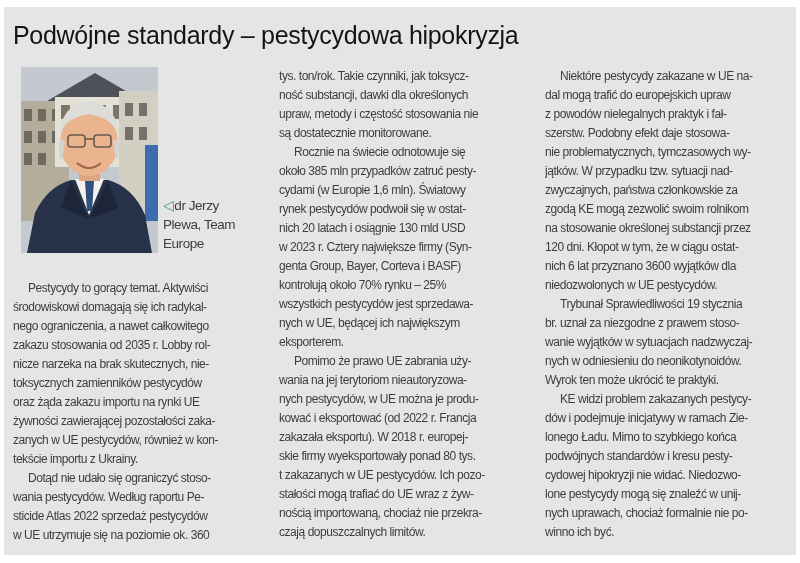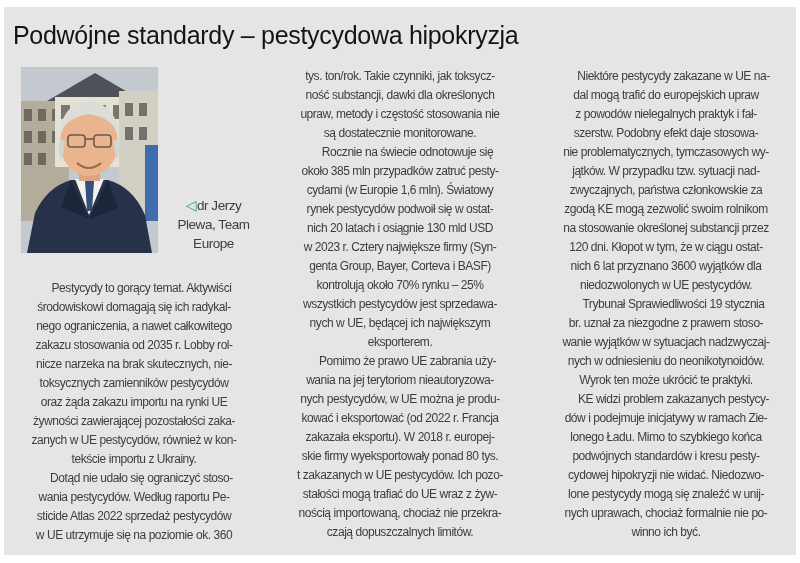--- a/index.html
+++ b/index.html
@@ -4,21 +4,20 @@
 <style>
   html,body{margin:0;padding:0;}
   body{
     width:800px;height:563px;position:relative;background:#ffffff;
     font-family:"Liberation Sans","DejaVu Sans",sans-serif;
     overflow:hidden;
   }
   .sheet{
     position:absolute;left:4px;top:7px;right:4px;bottom:8px;
     background:#e5e5e5;
-    text-align:center;
   }
   
   .hdr{position:relative;height:53px;}
   .title{
     margin:0;position:absolute;left:9px;top:14px;
     font-size:25px;font-weight:400;color:#141414;letter-spacing:-0.3px;
     white-space:nowrap;
   }
   .badge{
     position:absolute;right:0;top:15px;
@@ -38,21 +37,21 @@
   }
   .col p.indent{text-indent:15px;}
   
   figure{margin:0 0 26px 0;display:flex;height:186px;}
   .photo{
     width:137px;height:186px;margin-left:8px;flex:0 0 auto;
     background:#c9cdd2;position:relative;overflow:hidden;
   }
   .photo svg{display:block;width:100%;height:100%;}
   figcaption{
-    flex:1;align-self:flex-end;padding-left:14px;
+    flex:1;align-self:flex-end;padding-left:5px;
     font-size:13.5px;line-height:19px;color:#3d3d3d;letter-spacing:-0.45px;
   }
   figcaption .tri{color:#3e9c77;font-size:14px;margin-right:1px;}
   figcaption .cap-text{white-space:pre-line;}
 </style>
 </head>
 <body>
 
 <div class="sheet">
 

